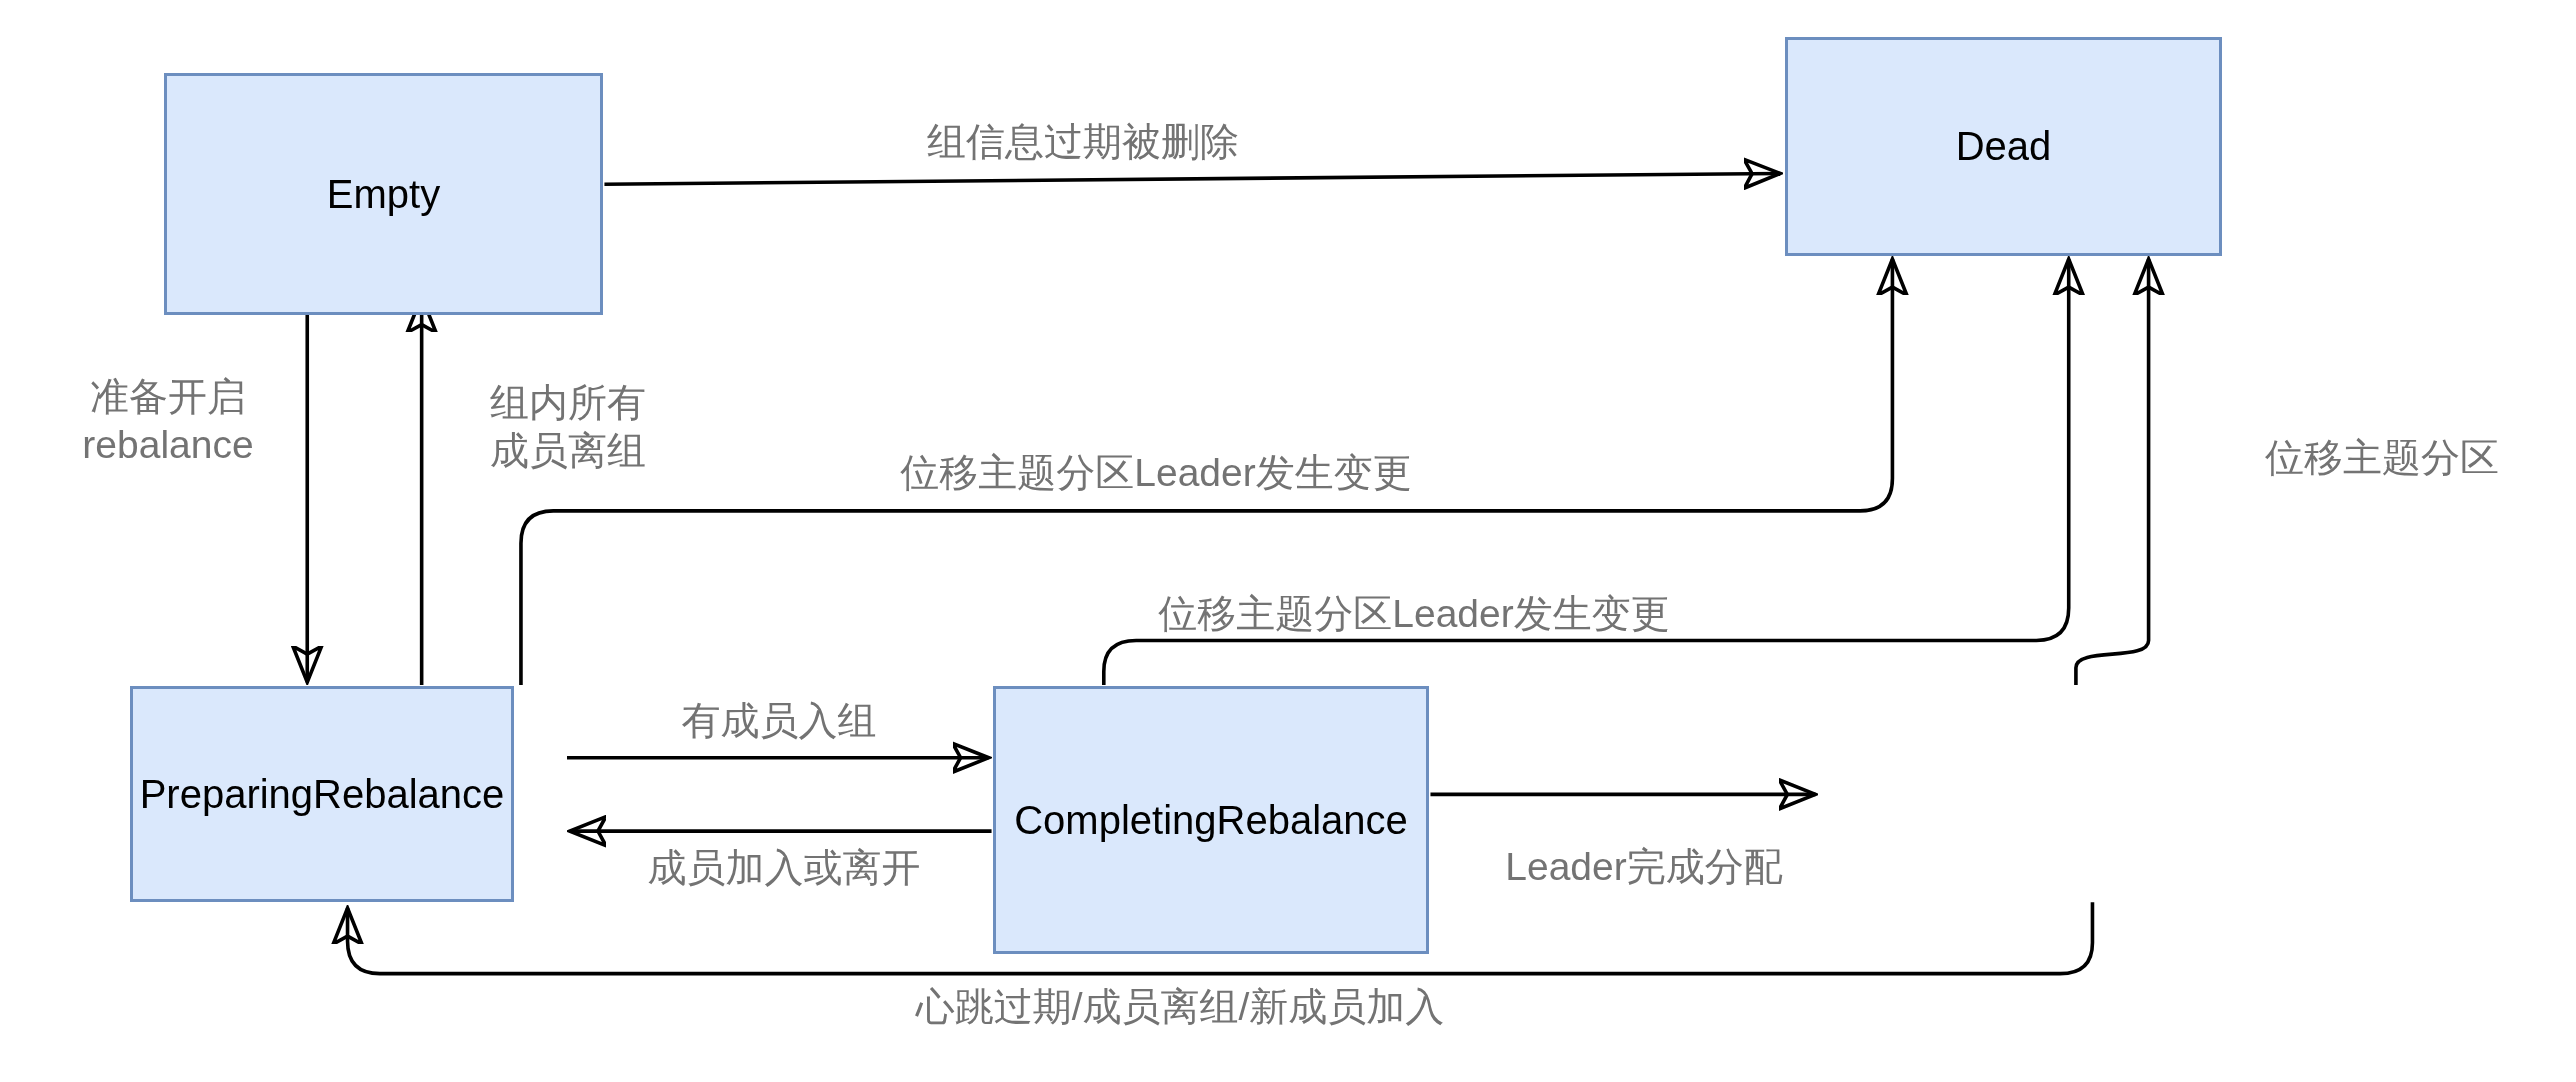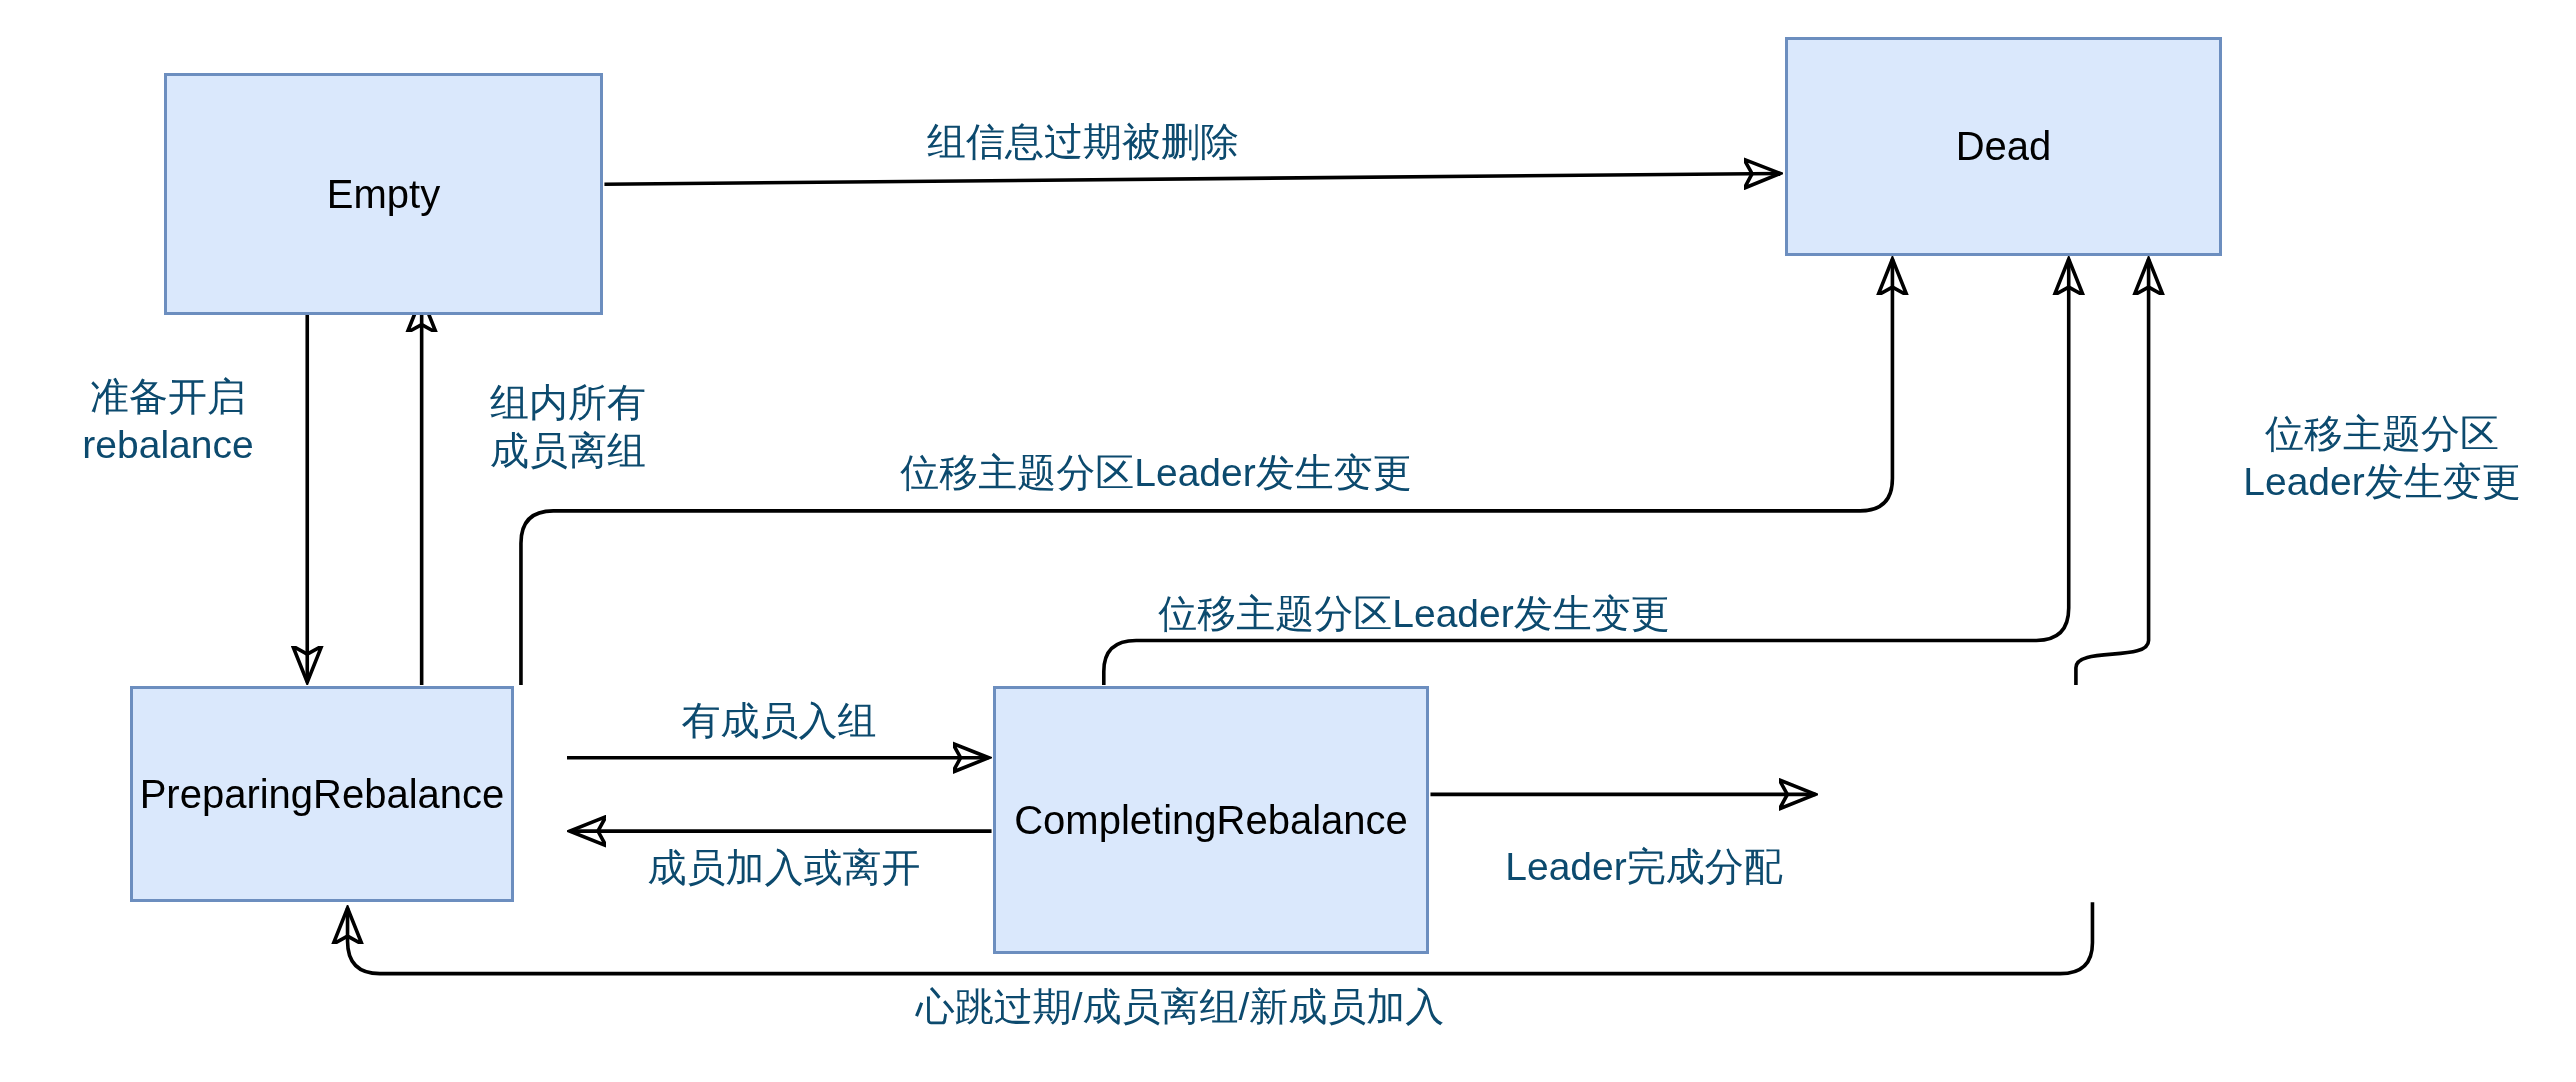--- a/index.html
+++ b/index.html
@@ -36,21 +36,21 @@
     align-items: center;
     justify-content: center;
     font-size: 40px;
     color: #000000;
     white-space: nowrap;
   }
   .edge-label {
     position: absolute;
     transform: translate(-50%, -50%);
     font-size: 39px;
-    color: #0c4a6e;
+    color: #737373;
     white-space: nowrap;
     text-align: center;
     line-height: 48px;
   }
   .edge-label span {
     display: block;
   }
 </style>
 </head>
 <body>
@@ -102,19 +102,18 @@
   <div class="edge-label" style="left:779px; top:721px;">有成员入组</div>
 
   <div class="edge-label" style="left:784px; top:868px;">成员加入或离开</div>
 
   <div class="edge-label" style="left:1414px; top:614px;">位移主题分区Leader发生变更</div>
 
   <div class="edge-label" style="left:1644px; top:867px;">Leader完成分配</div>
 
   <div class="edge-label" style="left:2382px; top:458px;">
     <span>位移主题分区</span>
-    <span>Leader发生变更</span>
   </div>
 
   <div class="edge-label" style="left:1180px; top:1007px;">心跳过期/成员离组/新成员加入</div>
 
 </div>
 
 
 </body></html>

